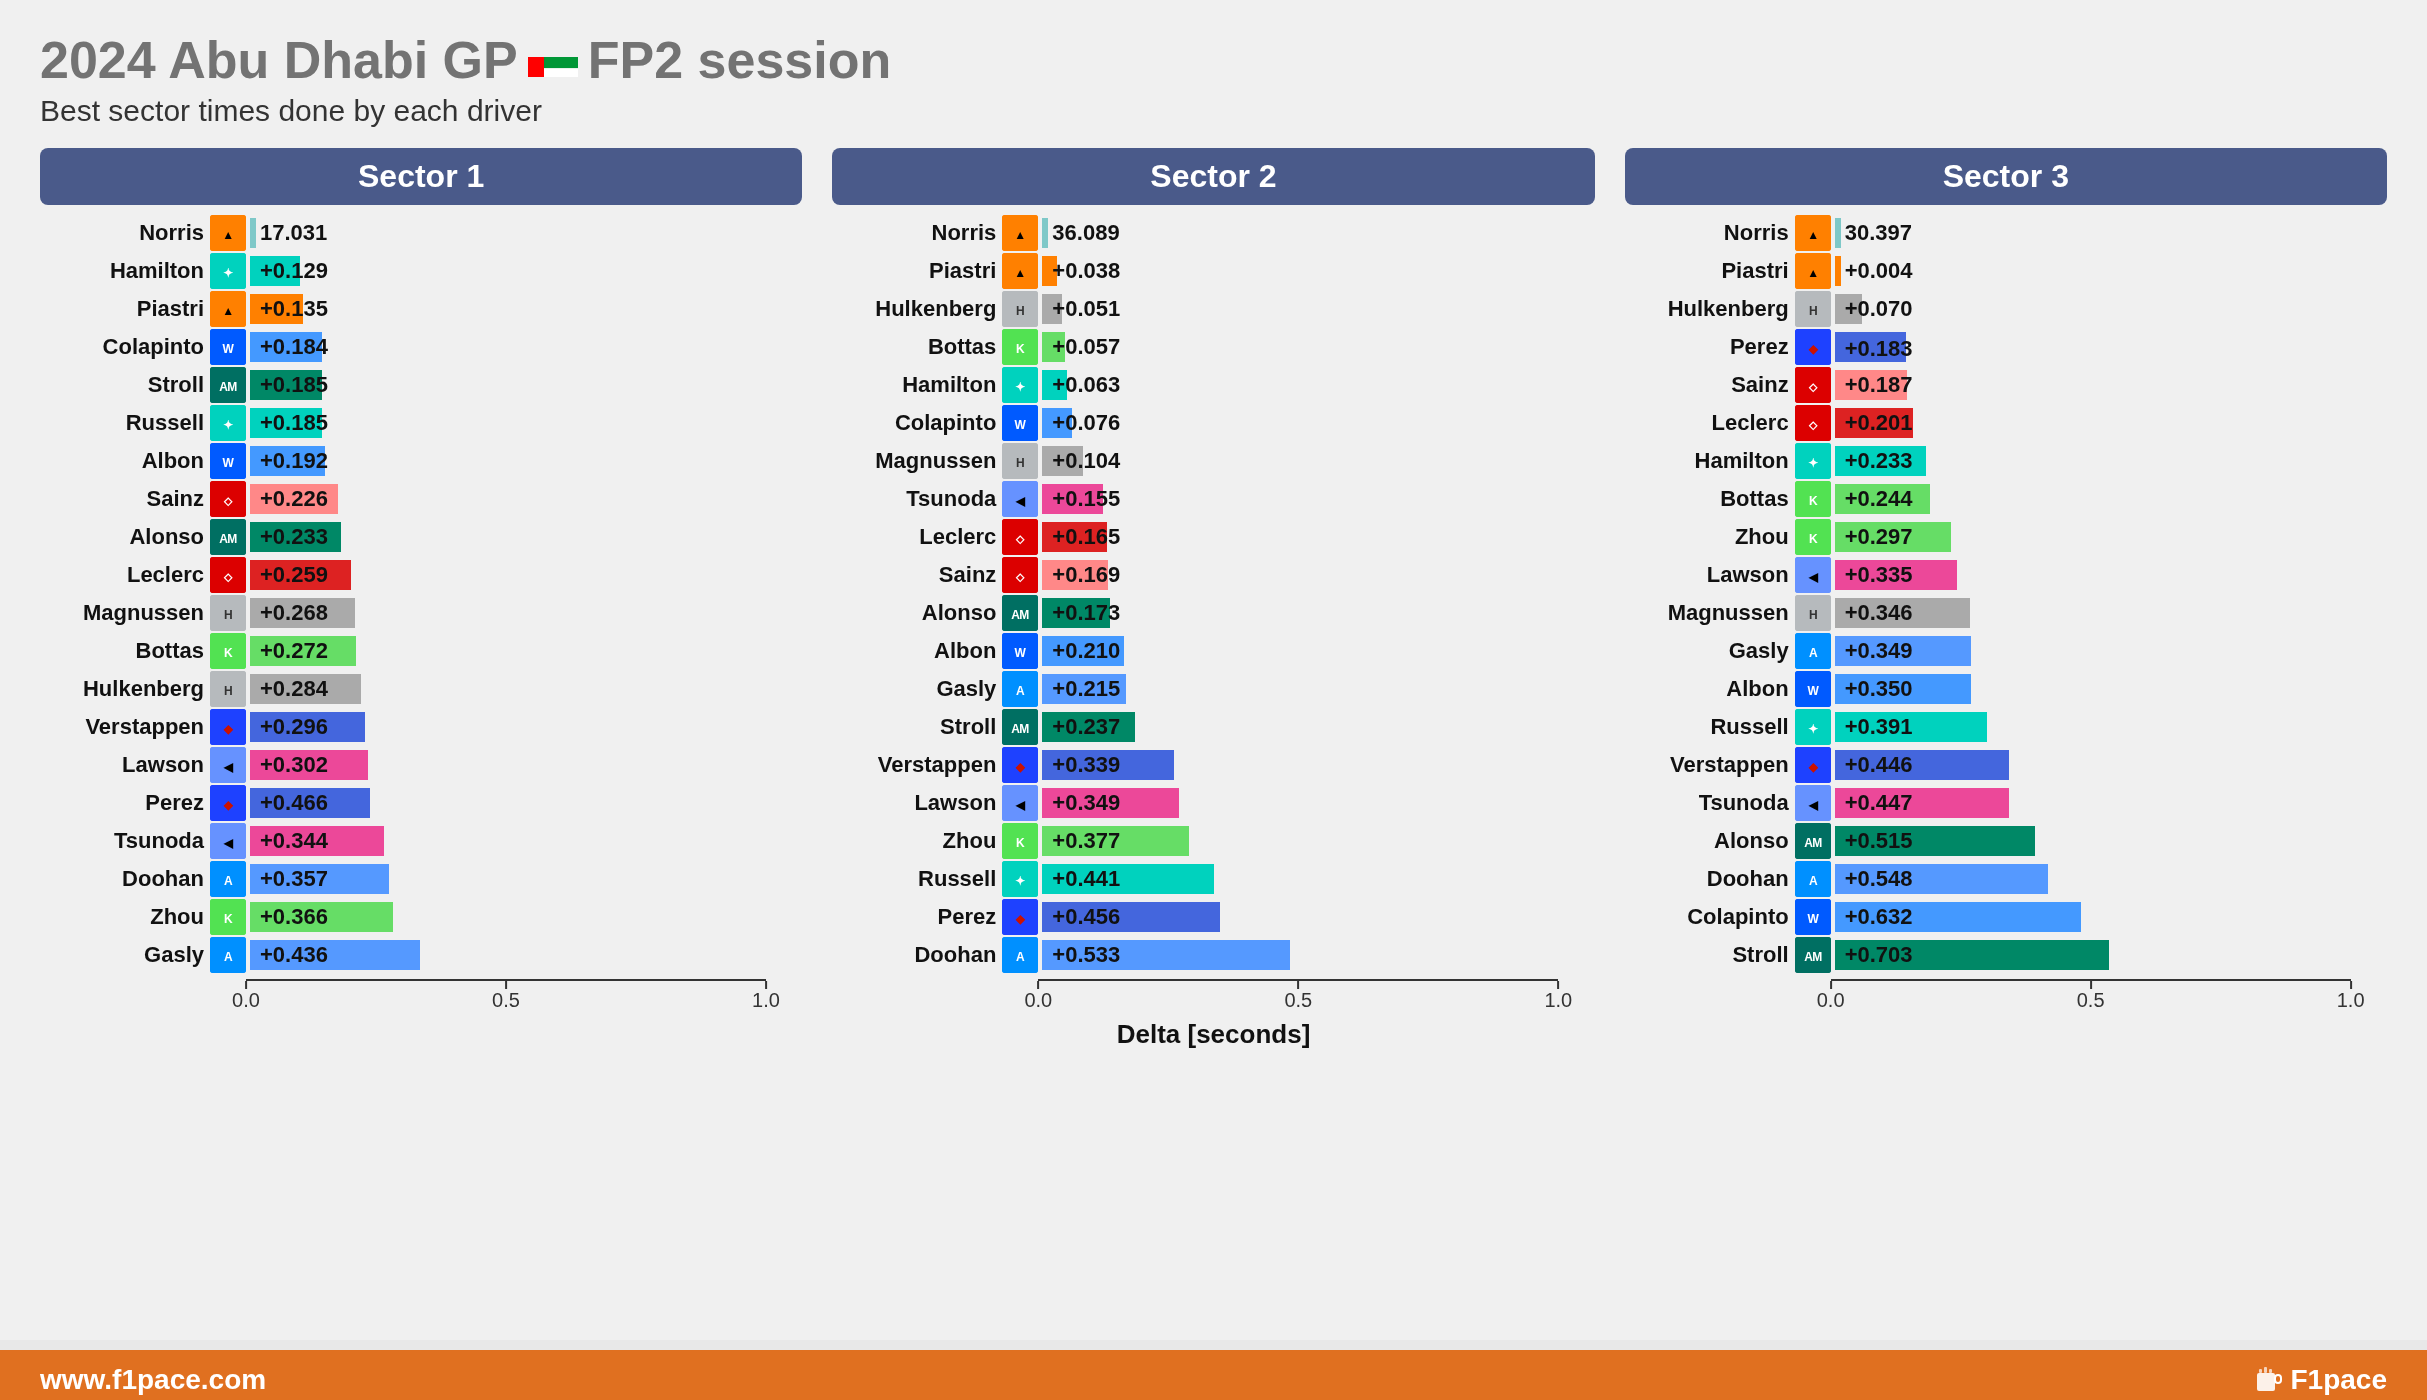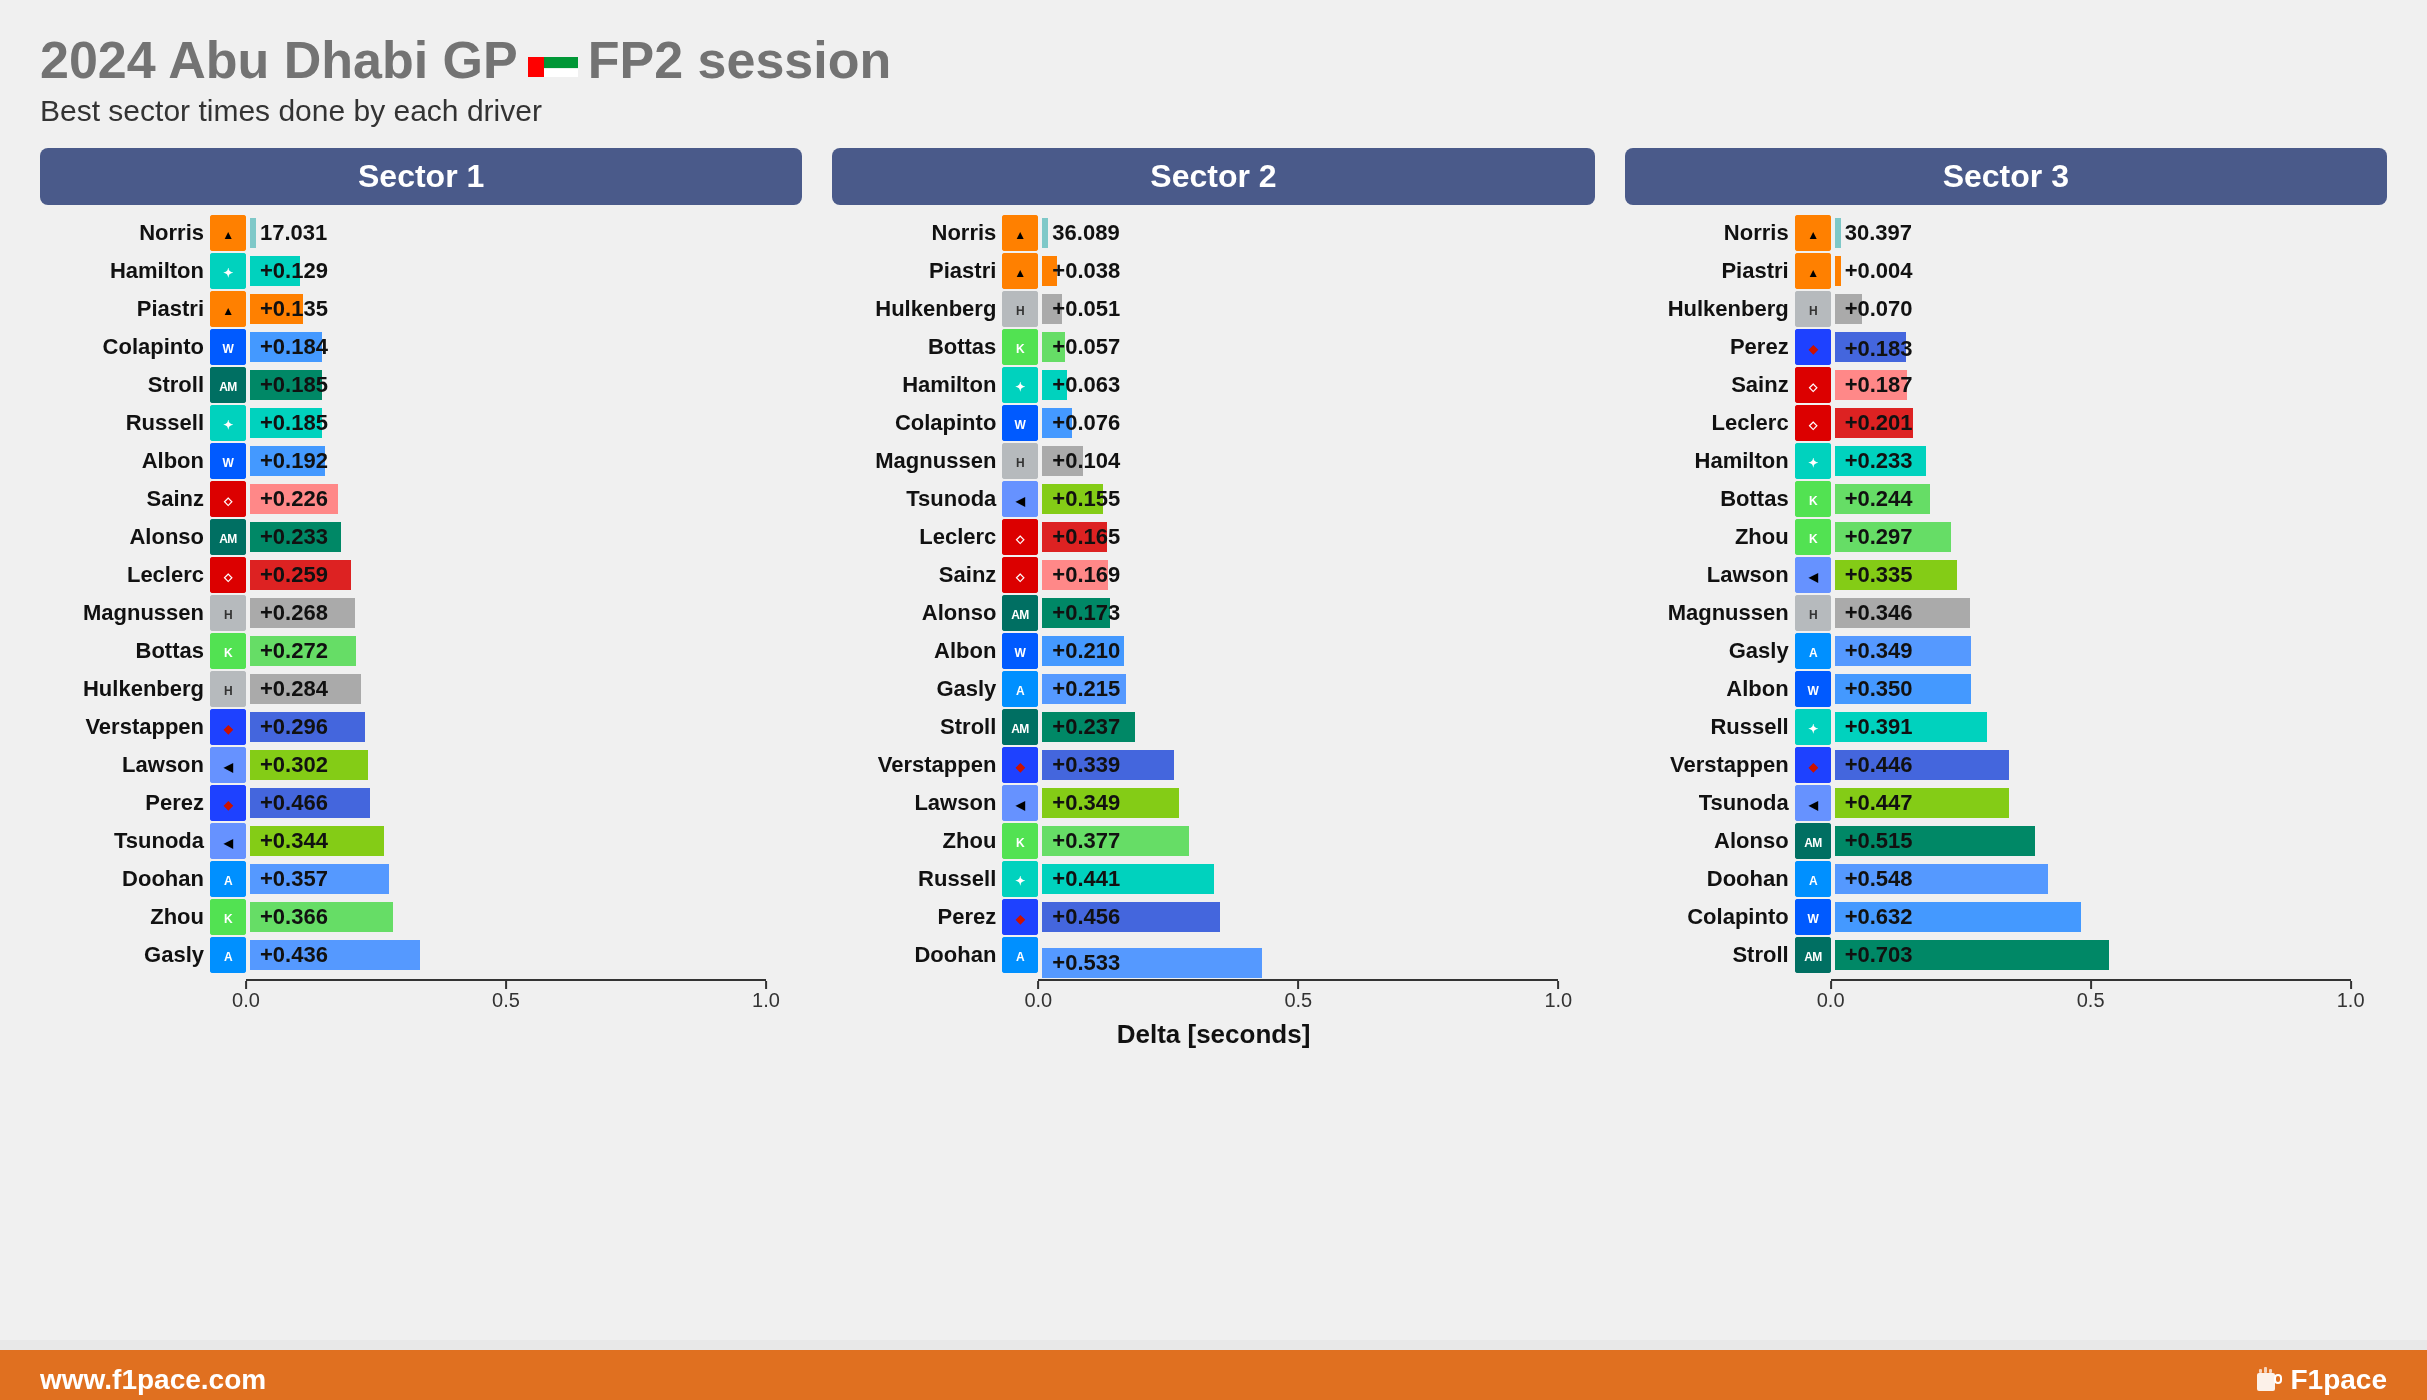--- a/index.html
+++ b/index.html
@@ -173,21 +173,21 @@
     .bar-mclaren { background: #FF8000; }
     .bar-mercedes { background: #00D2BE; }
     .bar-williams { background: #4499FF; }
     .bar-aston { background: #008866; }
     .bar-ferrari-pink { background: #FF8888; }
     .bar-ferrari-red { background: #DD2222; }
     .bar-redbull { background: #4466DD; }
     .bar-haas { background: #AAAAAA; }
     .bar-sauber { background: #66DD66; }
     .bar-alpine { background: #5599FF; }
-    .bar-rb { background: #84cc16; text-align: right; }
+    .bar-rb { background: #ec4899; text-align: right; }
   </style>
 </head>
 <body>
 
 <div class="main-container">
   <div class="title-section">
     <div class="main-title">
       <span>2024 Abu Dhabi GP</span>
 
       <span class="flag-icon">
@@ -765,21 +765,21 @@
           </div>
           <div class="driver-row">
             <div class="driver-name">Doohan</div>
             <div class="driver-logo logo-alpine" style="font-size: 9px; letter-spacing: -0.5px;">
               <svg width="36" height="36" viewBox="0 0 36 36">
                 <rect width="36" height="36" fill="#0090FF"></rect>
                 <text x="18" y="24" text-anchor="middle" font-size="12" font-weight="bold" fill="#fff">A</text>
               </svg>
             </div>
             <div class="bar-container">
-              <div class="bar bar-alpine" style="width: 220px; min-width: 4px; margin-top: 8px;">
+              <div class="bar bar-alpine" style="width: 248px; min-width: 4px;">
                 <span class="bar-value">+0.533</span>
               </div>
             </div>
           </div>
         </div>
         <div class="axis-area" style="width: 520px;">
           <div class="tick" style="left: 0px;">0.0</div>
           <div class="tick" style="left: 260px;">0.5</div>
           <div class="tick" style="left: 520px;">1.0</div>
         </div>

